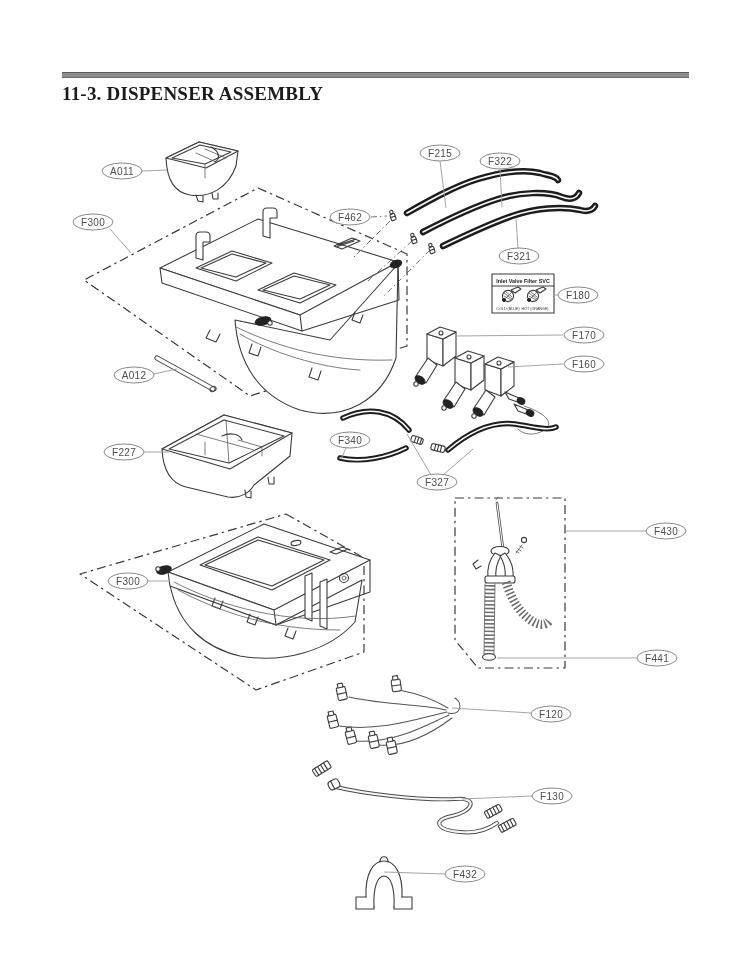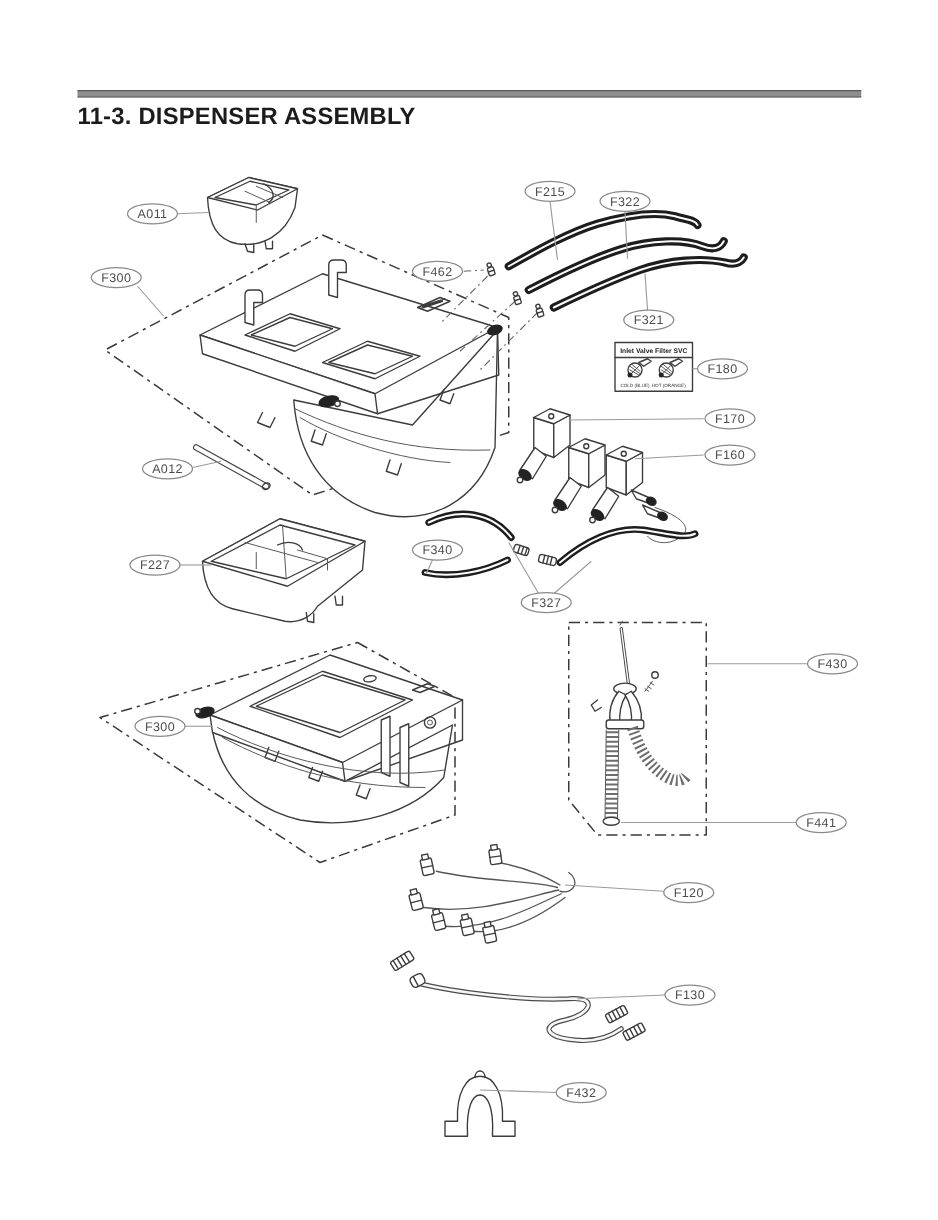--- a/index.html
+++ b/index.html
@@ -1,21 +1,21 @@
 <!DOCTYPE html>
 <html><head>
 <meta charset="utf-8">
 <style>
   html,body{margin:0;padding:0;background:#fff;}
   .page{position:relative;width:750px;height:976px;background:#fff;overflow:hidden;
         font-family:"Liberation Sans",sans-serif;}
   .top-rule{position:absolute;left:62px;top:72px;width:627px;height:4px;
             background:#8e8e8e;border-top:1.5px solid #5a5a5a;border-bottom:1px solid #6a6a6a;}
   .title{position:absolute;left:62px;top:83px;margin:0;font-size:19px;font-weight:bold;
-         color:#1c1c1c;letter-spacing:.2px;}
+         color:#1c1c1c;letter-spacing:.2px;font-family:Liberation Serif, serif;}
   svg.diagram{position:absolute;left:0;top:0;}
   .ln{fill:none;stroke:#3c3c3c;stroke-width:1.1;stroke-linejoin:round;stroke-linecap:round;}
   .fw{fill:#fff;stroke:#3c3c3c;stroke-width:1.1;stroke-linejoin:round;}
   .thin{fill:none;stroke:#5a5a5a;stroke-width:.8;stroke-linecap:round;}
   .dark{fill:#222;stroke:#222;}
   .hose{fill:none;stroke:#1d1d1d;stroke-width:6.5;stroke-linecap:round;}
   .hosecore{fill:none;stroke:#fdfdfd;stroke-width:1.6;stroke-linecap:round;}
   .hose2{fill:none;stroke:#1d1d1d;stroke-width:5.5;stroke-linecap:round;}
   .dash{fill:none;stroke:#3a3a3a;stroke-width:1.2;stroke-dasharray:9 4 2.5 4;stroke-linejoin:round;}
   .dd{fill:none;stroke:#666;stroke-width:.9;stroke-dasharray:6 3 1.5 3;}

